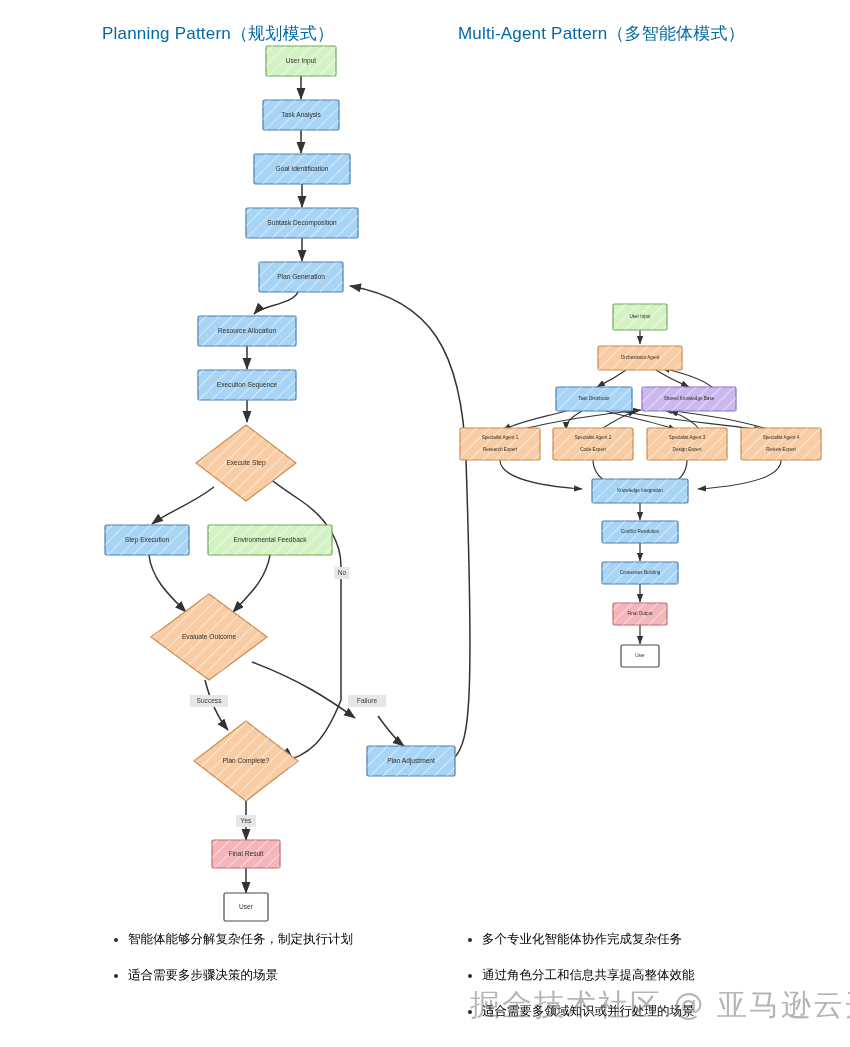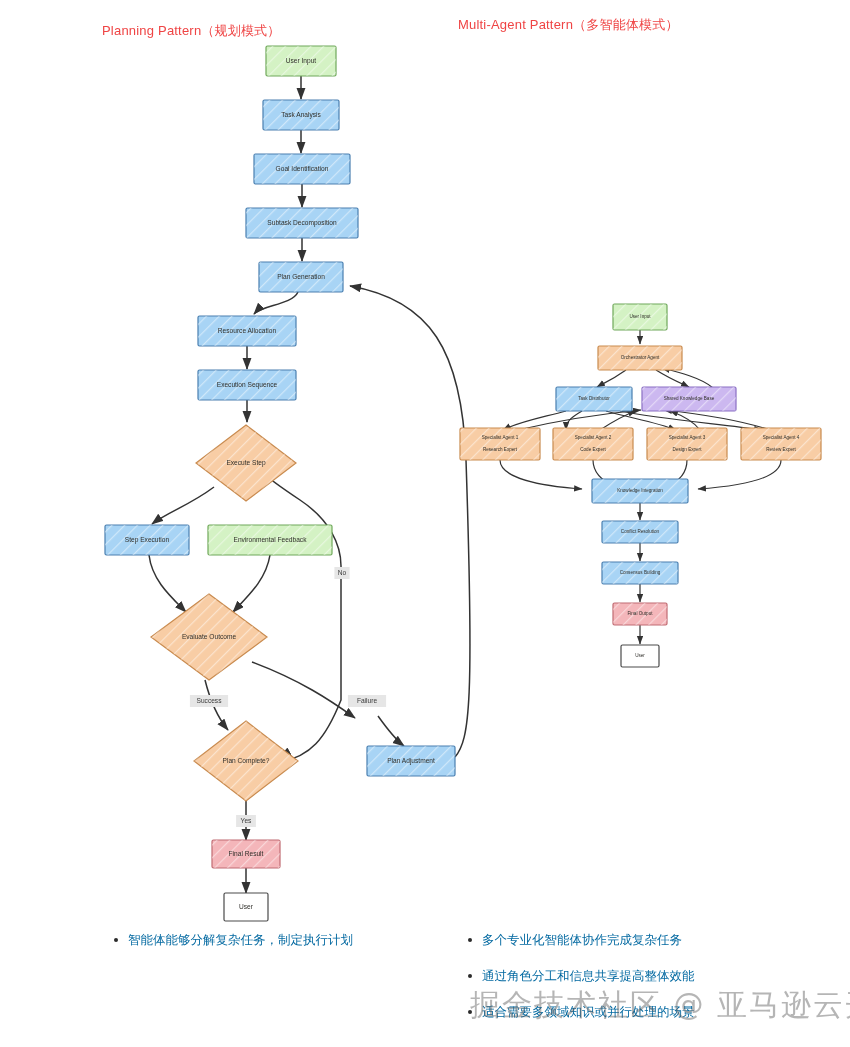--- a/index.html
+++ b/index.html
@@ -2,45 +2,45 @@
 <html><head>
 <meta charset="utf-8">
 <style>
   html,body{margin:0;padding:0;background:#ffffff;}
   body{
     width:850px;height:1047px;position:relative;overflow:hidden;
     font-family:"Liberation Sans","DejaVu Sans",sans-serif;
     color:#1a1a1a;
   }
   .panel-title{
-    position:absolute;font-size:13px;color:#ef4444;white-space:nowrap;
+    position:absolute;font-size:17px;color:#0369a1;white-space:nowrap;
     letter-spacing:.2px;
   }
   #title-left{left:102px;top:22px;}
-  #title-right{left:458px;top:16px;}
+  #title-right{left:458px;top:22px;}
 
   svg.canvas{position:absolute;left:0;top:0;width:850px;height:1047px;}
 
   
   .nlabel{
     font-family:"Liberation Sans","DejaVu Sans",sans-serif;
     fill:#31302b;text-anchor:middle;dominant-baseline:middle;
   }
   .elabel{
     font-family:"Liberation Sans","DejaVu Sans",sans-serif;
     fill:#3a3a3a;text-anchor:middle;dominant-baseline:middle;
   }
 
   
   .bullets{position:absolute;list-style:none;margin:0;padding:0;}
   #bullets-left{left:110px;top:932px;width:330px;}
   #bullets-right{left:464px;top:932px;width:350px;}
   .bullets li{
     position:relative;padding-left:18px;margin-bottom:20px;
-    font-size:12.5px;line-height:16px;color:#0369a1;white-space:nowrap;
+    font-size:12.5px;line-height:16px;color:#000000;white-space:nowrap;font-family:Liberation Mono, monospace;
   }
   .bullets li::before{
     content:"";position:absolute;left:4px;top:6px;
     width:4px;height:4px;border-radius:50%;background:#2b2b2b;
   }
 
   .watermark{
     position:absolute;left:470px;top:988px;
     font-size:30px;line-height:34px;letter-spacing:2px;
     color:rgba(90,90,90,.45);white-space:nowrap;pointer-events:none;
@@ -270,20 +270,21 @@
       </g>
       <g>
         <rect x="334.4" y="567" width="15.2" height="12" fill="#e6e6e6" stroke="none"></rect>
         <text x="342" y="573" class="elabel" font-size="6.6">No</text>
       </g>
     </g>
 </svg>
 
 <ul class="bullets" id="bullets-left">
   <li>智能体能够分解复杂任务，制定执行计划</li>
+  <li>适合需要多步骤决策的场景</li>
 </ul>
 
 <ul class="bullets" id="bullets-right">
   <li>多个专业化智能体协作完成复杂任务</li>
   <li>通过角色分工和信息共享提高整体效能</li>
   <li>适合需要多领域知识或并行处理的场景</li>
 </ul>
 
 <div class="watermark">掘金技术社区 @ 亚马逊云开发者</div>
 

